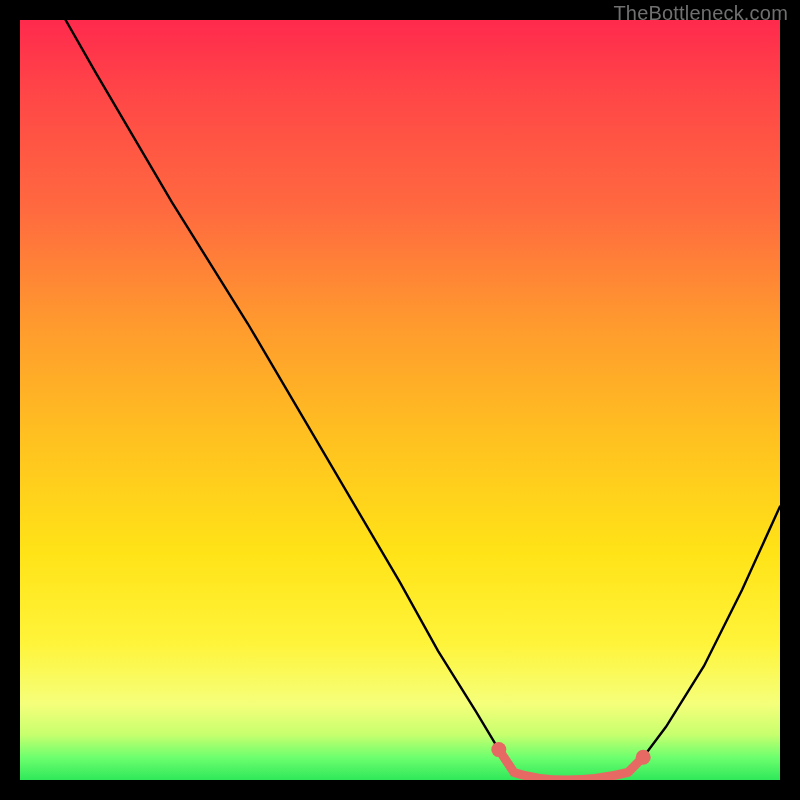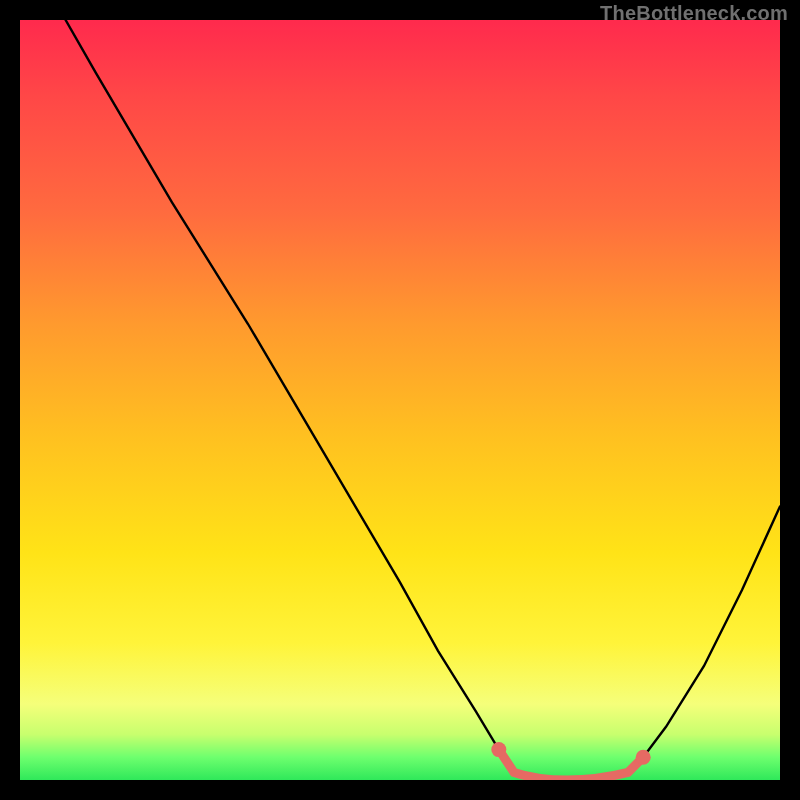--- a/index.html
+++ b/index.html
@@ -38,21 +38,21 @@
       #6eff6e 97%,
       #2fe85a 100%
     );
   }
   .attribution {
     position: absolute;
     top: 2px;
     right: 12px;
     color: #707070;
     font-size: 20px;
-    font-weight: 700;
+    font-weight: 400;
     letter-spacing: 0.2px;
   }
   svg.curve {
     position: absolute;
     left: 0;
     top: 0;
     width: 760px;
     height: 760px;
   }
 </style>

